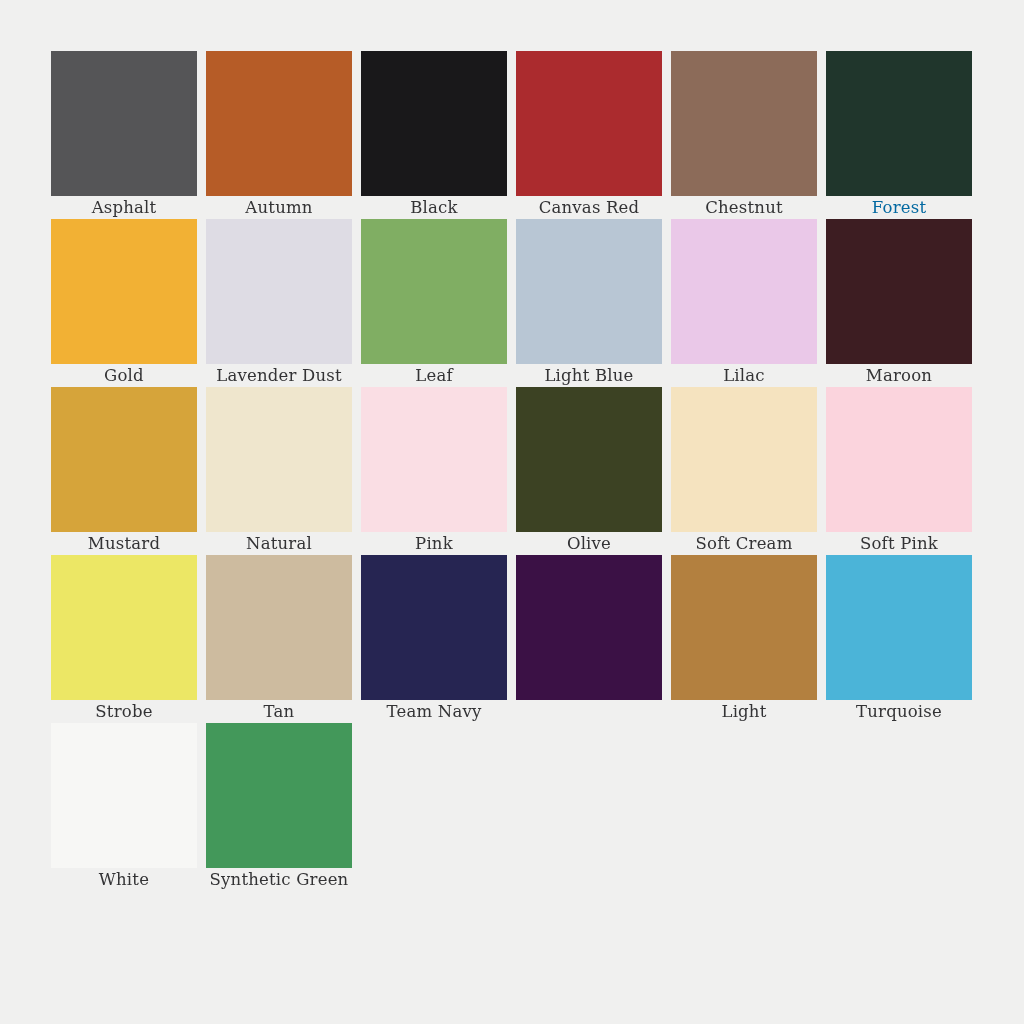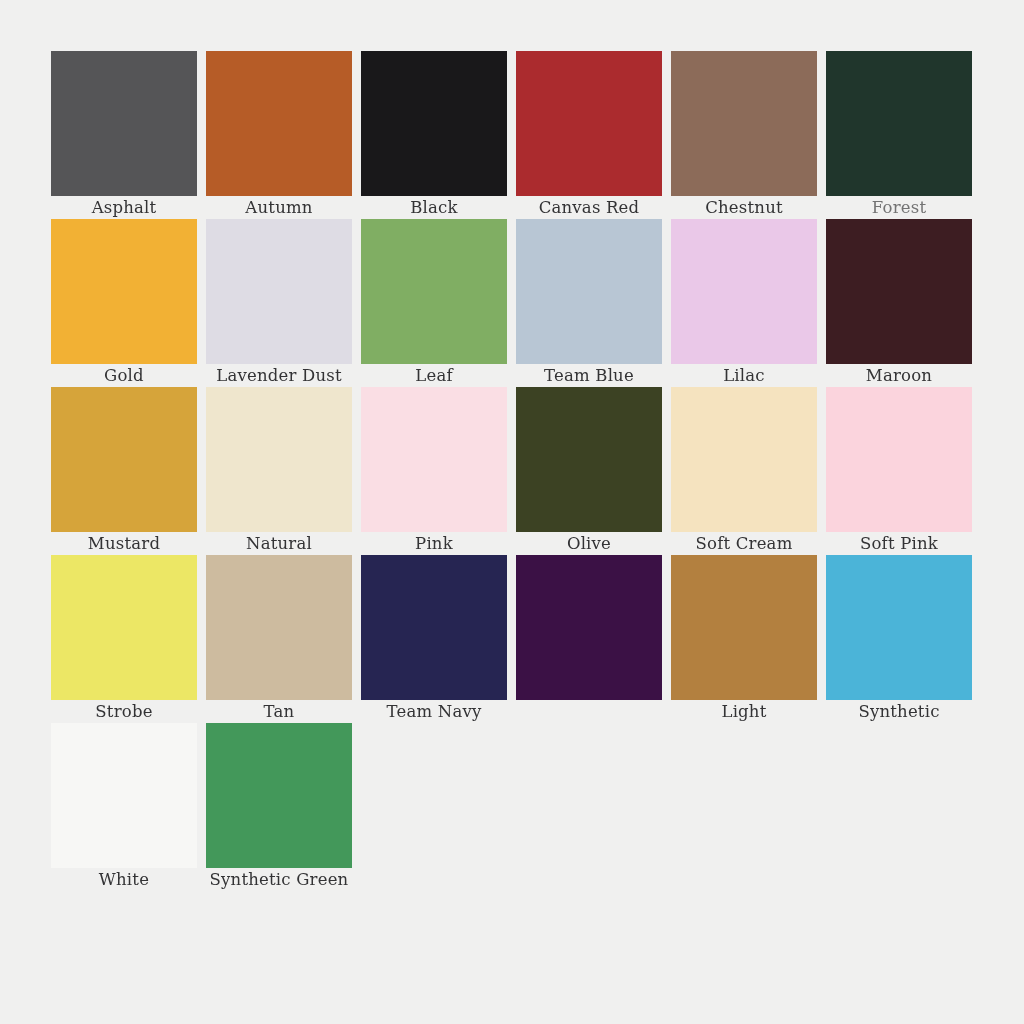--- a/index.html
+++ b/index.html
@@ -70,37 +70,37 @@
     <div class="swatch-cell">
       <div class="swatch-chip" style="background-color: rgb(171, 43, 46);"></div>
       <div class="swatch-label" style="color: rgb(51, 51, 53);">Canvas Red</div>
     </div>
     <div class="swatch-cell">
       <div class="swatch-chip" style="background-color: rgb(140, 107, 89);"></div>
       <div class="swatch-label" style="color: rgb(51, 51, 53);">Chestnut</div>
     </div>
     <div class="swatch-cell">
       <div class="swatch-chip" style="background-color: rgb(32, 54, 44);"></div>
-      <div class="swatch-label" style="color: #737373;">Forest</div>
+      <div class="swatch-label" style="color: #0369a1;">Forest</div>
     </div>
     <div class="swatch-cell">
       <div class="swatch-chip" style="background-color: rgb(242, 177, 52);"></div>
       <div class="swatch-label" style="color: rgb(51, 51, 53);">Gold</div>
     </div>
     <div class="swatch-cell">
       <div class="swatch-chip" style="background-color: rgb(222, 220, 228);"></div>
       <div class="swatch-label" style="color: rgb(51, 51, 53);">Lavender Dust</div>
     </div>
     <div class="swatch-cell">
       <div class="swatch-chip" style="background-color: rgb(128, 174, 99);"></div>
       <div class="swatch-label" style="color: rgb(51, 51, 53);">Leaf</div>
     </div>
     <div class="swatch-cell">
       <div class="swatch-chip" style="background-color: rgb(184, 198, 212);"></div>
-      <div class="swatch-label" style="color: rgb(51, 51, 53);">Team Blue</div>
+      <div class="swatch-label" style="color: rgb(51, 51, 53);">Light Blue</div>
     </div>
     <div class="swatch-cell">
       <div class="swatch-chip" style="background-color: rgb(234, 200, 232);"></div>
       <div class="swatch-label" style="color: rgb(51, 51, 53);">Lilac</div>
     </div>
     <div class="swatch-cell">
       <div class="swatch-chip" style="background-color: rgb(61, 29, 34);"></div>
       <div class="swatch-label" style="color: rgb(51, 51, 53);">Maroon</div>
     </div>
     <div class="swatch-cell">
@@ -141,21 +141,21 @@
     </div>
     <div class="swatch-cell">
       <div class="swatch-chip" style="background-color: rgb(59, 17, 69);"></div>
     </div>
     <div class="swatch-cell">
       <div class="swatch-chip" style="background-color: rgb(179, 128, 63);"></div>
       <div class="swatch-label" style="color: rgb(51, 51, 53);">Light</div>
     </div>
     <div class="swatch-cell">
       <div class="swatch-chip" style="background-color: rgb(75, 180, 216);"></div>
-      <div class="swatch-label" style="color: rgb(51, 51, 53);">Synthetic</div>
+      <div class="swatch-label" style="color: rgb(51, 51, 53);">Turquoise</div>
     </div>
     <div class="swatch-cell">
       <div class="swatch-chip" style="background-color: rgb(247, 247, 245);"></div>
       <div class="swatch-label" style="color: rgb(51, 51, 53);">White</div>
     </div>
     <div class="swatch-cell">
       <div class="swatch-chip" style="background-color: rgb(67, 152, 90);"></div>
       <div class="swatch-label" style="color: rgb(51, 51, 53);">Synthetic Green</div>
     </div>
   </div>

